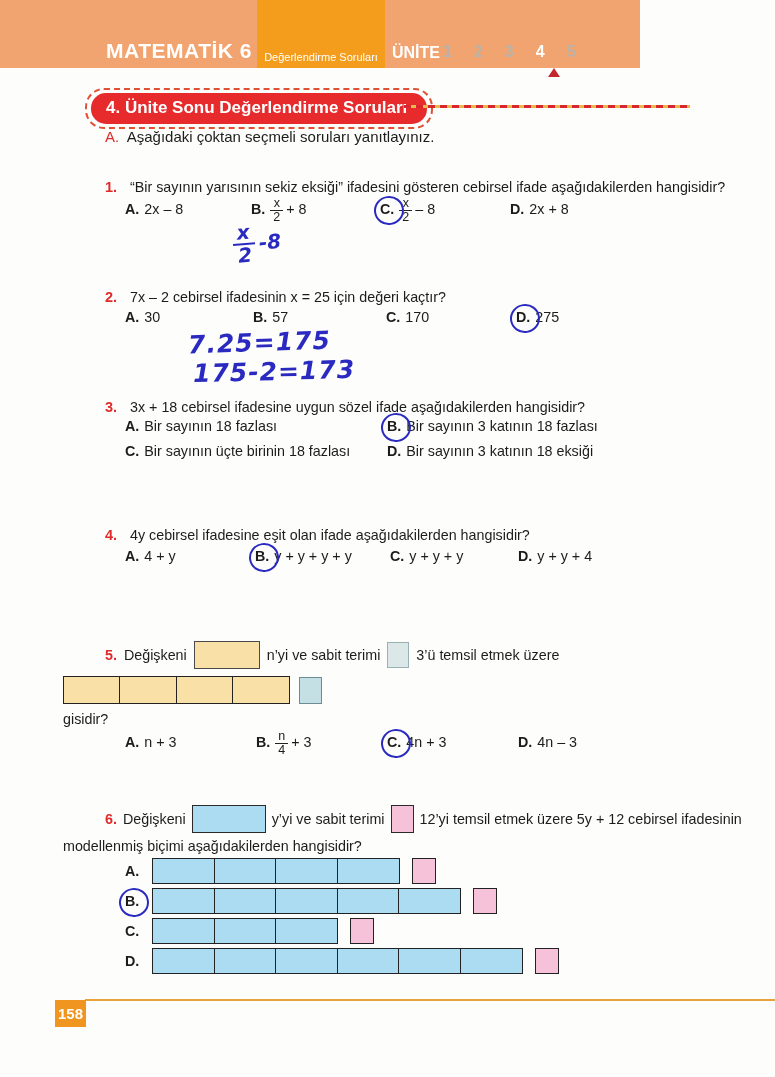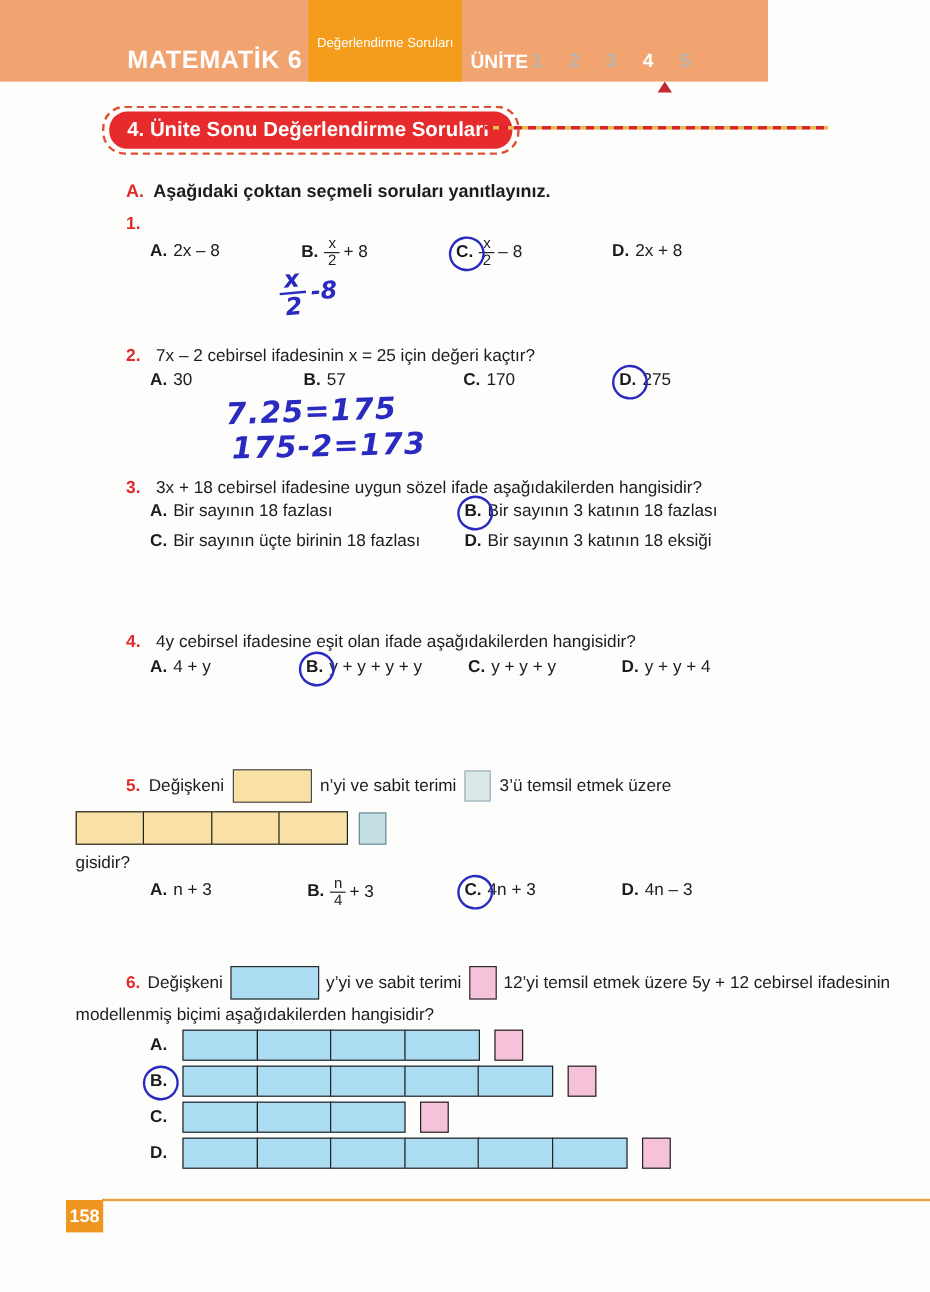--- a/index.html
+++ b/index.html
@@ -7,38 +7,38 @@
     position:relative; width:775px; height:1077px; margin:0 auto;
     background:#fdfdfc; overflow:hidden;
     font-family:"Liberation Sans", sans-serif; color:#1c1c1c;
   }
   
   .topbar { position:absolute; left:0; top:0; width:640px; height:68px; background:#F2A470; }
   .book-title { position:absolute; left:0; top:0; width:252px; height:68px; display:flex;
     align-items:flex-end; justify-content:flex-end; padding-bottom:5px; box-sizing:border-box;
     color:#fff; font-weight:bold; font-size:21px; letter-spacing:0.5px; }
   .strip { position:absolute; left:257px; top:0; width:128px; height:68px; background:#F49C1C;
-    display:flex; align-items:flex-end; justify-content:center; padding-bottom:26px; box-sizing:border-box;
+    display:flex; align-items:flex-end; justify-content:center; padding-bottom:5px; box-sizing:border-box;
     color:#fff; font-size:11px; }
   .unite { position:absolute; left:392px; top:0; height:68px; display:flex; align-items:flex-end;
     padding-bottom:6px; box-sizing:border-box; color:#fff; font-weight:bold; font-size:16px; }
   .unit-nums { position:absolute; left:443px; top:0; height:68px; display:flex; align-items:flex-end;
     padding-bottom:7px; box-sizing:border-box; gap:22px; font-weight:bold; font-size:16px; color:#B9B2A9; }
   .unit-nums .active { color:#fff; }
   .triangle { position:absolute; left:548px; top:68px; width:0; height:0;
     border-left:6px solid transparent; border-right:6px solid transparent; border-bottom:9px solid #C1272D; }
   
   .banner-wrap { position:absolute; left:85px; top:88px; border:2px dashed #E05034;
     border-radius:19px; padding:3px 4px; }
   .banner { background:#E72A2C; color:#fff; font-weight:bold; font-size:17px;
     padding:5px 20px 6px 15px; border-radius:15px; white-space:nowrap; }
   .dash-line { position:absolute; left:404px; top:105px; width:286px; height:3px;
     background:repeating-linear-gradient(90deg,#D8262C 0 7px,#E8B94F 7px 12px); }
   
-  .sec { position:absolute; left:105px; top:151px; font-size:15px; font-weight:bold; white-space:nowrap; }
+  .sec { position:absolute; left:105px; top:128px; font-size:15px; font-weight:normal; white-space:nowrap; }
   .red { color:#E02B2B; }
   .qnum { position:absolute; left:105px; color:#E02B2B; font-weight:bold; font-size:14.5px; }
   .qtext { position:absolute; left:130px; font-size:14.3px; white-space:nowrap; }
   .opt { position:absolute; font-size:14.3px; white-space:nowrap; }
   .olabel { font-weight:bold; margin-right:5px; }
   .circ { position:relative; display:inline-block; }
   .circ::after { content:''; position:absolute; left:-6px; top:-5px; width:26px; height:25px;
     border:2.5px solid #2A2AC0; border-radius:50%; transform:rotate(-8deg); }
   
   .frac { display:inline-flex; flex-direction:column; align-items:center; vertical-align:middle;
@@ -98,20 +98,21 @@
     <div class="banner">4. Ünite Sonu Değerlendirme Soruları</div>
   </div>
   <div class="dash-line"></div>
 
   <div class="sec">
     <span class="red">A.</span>&nbsp;
     <span>Aşağıdaki çoktan seçmeli soruları yanıtlayınız.</span>
   </div>
 
   <div class="qnum" style="top:179px">1.</div>
+  <div class="qtext" style="top:179px">“Bir sayının yarısının sekiz eksiği” ifadesini gösteren cebirsel ifade aşağıdakilerden hangisidir?</div>
   <span class="opt" style="left:125px; top:201px"><b class="olabel">A.</b><span>2x – 8</span></span>
   <span class="opt" style="left:251px; top:197px"><b class="olabel">B.</b><span class="frac">
         <span class="fnum">x</span>
         <span class="fden">2</span>
       </span><span>+ 8</span></span>
   <span class="opt" style="left:380px; top:197px"><b class="olabel circ">C.</b><span class="frac">
         <span class="fnum">x</span>
         <span class="fden">2</span>
       </span><span>– 8</span></span>
   <span class="opt" style="left:510px; top:201px"><b class="olabel">D.</b><span>2x + 8</span></span>

